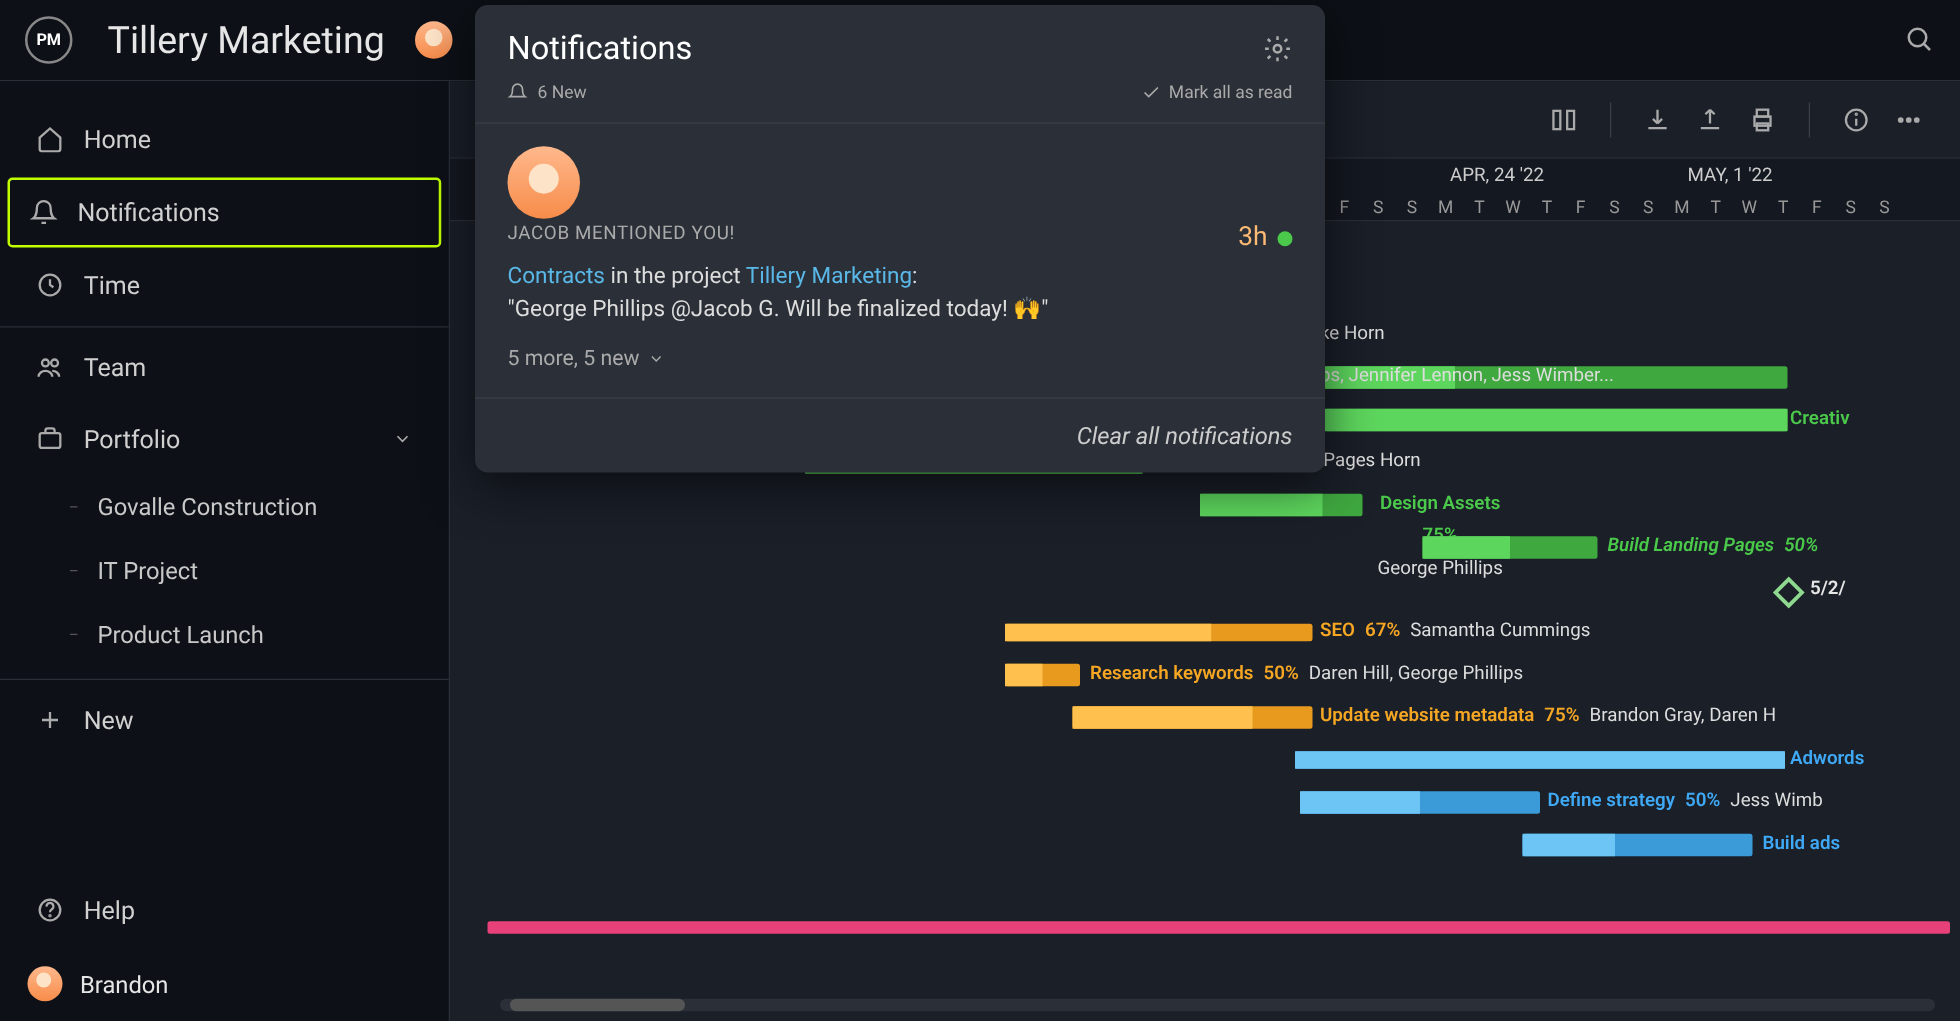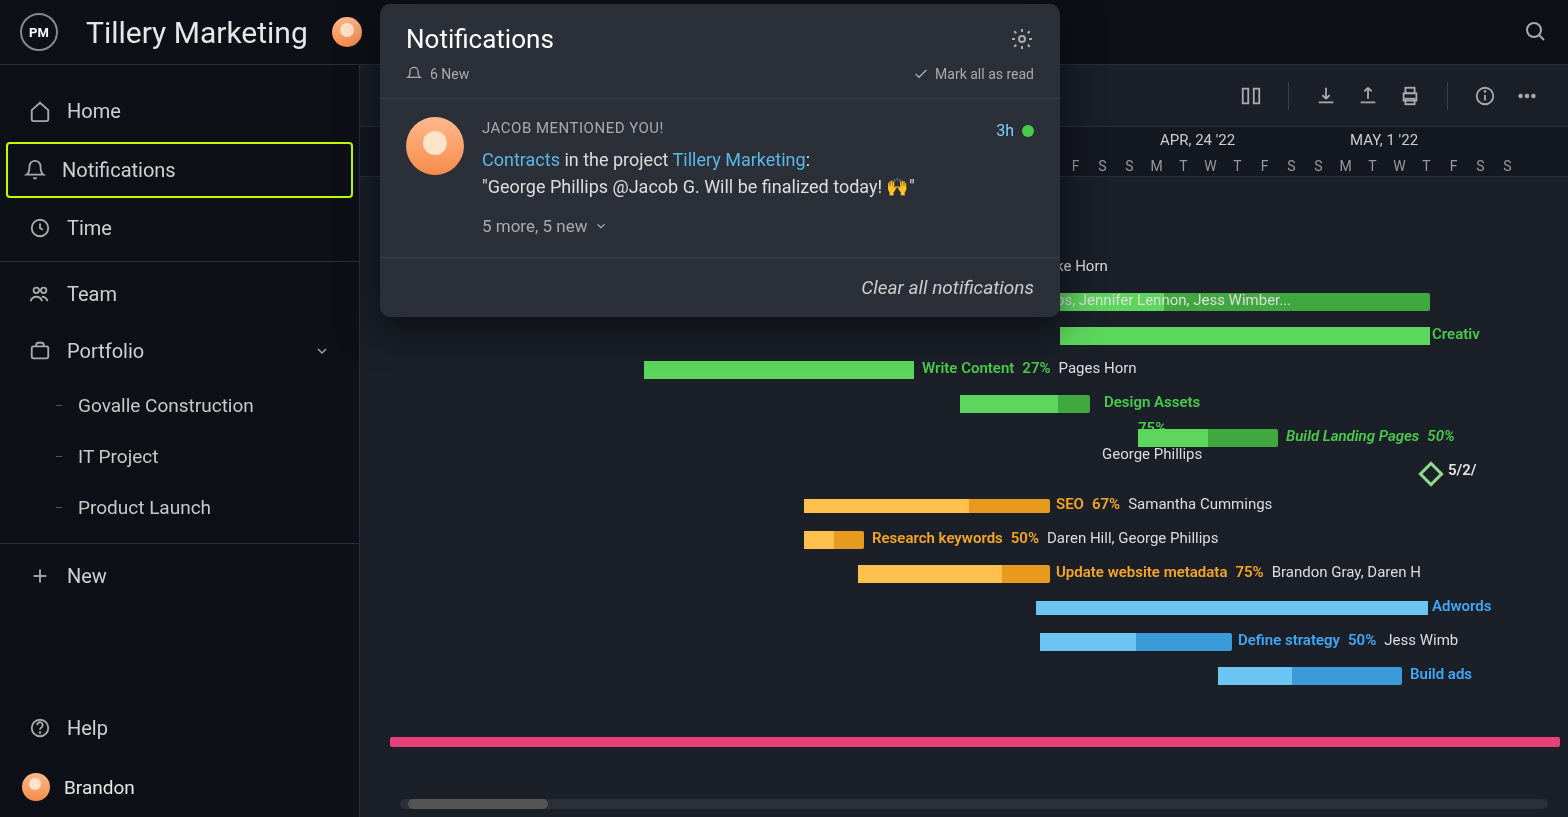--- a/index.html
+++ b/index.html
@@ -202,32 +202,32 @@
 .notif-gear { margin-left:auto; width:24px; height:24px; cursor:pointer; }
 .notif-sub {
   display:flex; align-items:center; padding: 0 26px 16px;
   color:#aaa; font-size:14px;
 }
 .notif-sub .bell{width:16px;height:16px;margin-right:8px;}
 .notif-sub .mark-read{margin-left:auto; display:flex; align-items:center; gap:6px; cursor:pointer;}
 .notif-item {
   padding: 18px 26px 18px;
   border-top:1px solid #3a3f48;
-  display:flex; gap:18px;
+  display:flex; flex-direction:column;
 }
 .notif-avatar {
   width:58px; height:58px; border-radius:50%;
   background: linear-gradient(#ffb88c,#f78c4a);
   flex-shrink:0; position:relative; overflow:hidden;
 }
 .notif-avatar::after{content:'';position:absolute;top:14px;left:17px;width:24px;height:24px;background:#fde4c8;border-radius:50%;}
 .notif-body { flex:1; font-size:18px; line-height:1.5; color:#ddd; }
 .notif-heading { color:#aaa; font-size:15px; letter-spacing:.5px; margin-bottom:6px; }
 .notif-link { color:#5ab8e8; }
-.notif-meta { margin-left:auto; display:flex; align-items:center; gap:8px; font-size:16px; color:#7dd3fc;text-align:right;}
+.notif-meta { margin-left:auto; display:flex; align-items:center; gap:8px; font-size:21px; color:#fdba74;text-align:right;}
 .notif-dot { width:12px; height:12px; background:#4ac94a; border-radius:50%; }
 .notif-more { color:#aaa; font-size:17px; margin-top:14px; display:flex; align-items:center; gap:6px; cursor:pointer;}
 .notif-footer {
   border-top:1px solid #3a3f48;
   padding: 18px 26px;
   text-align:right; font-size:19px; color:#ccc; cursor:pointer;font-style:italic;
 }
 
 svg { stroke:#aaa; fill:none; stroke-width:2; }
 </style>

